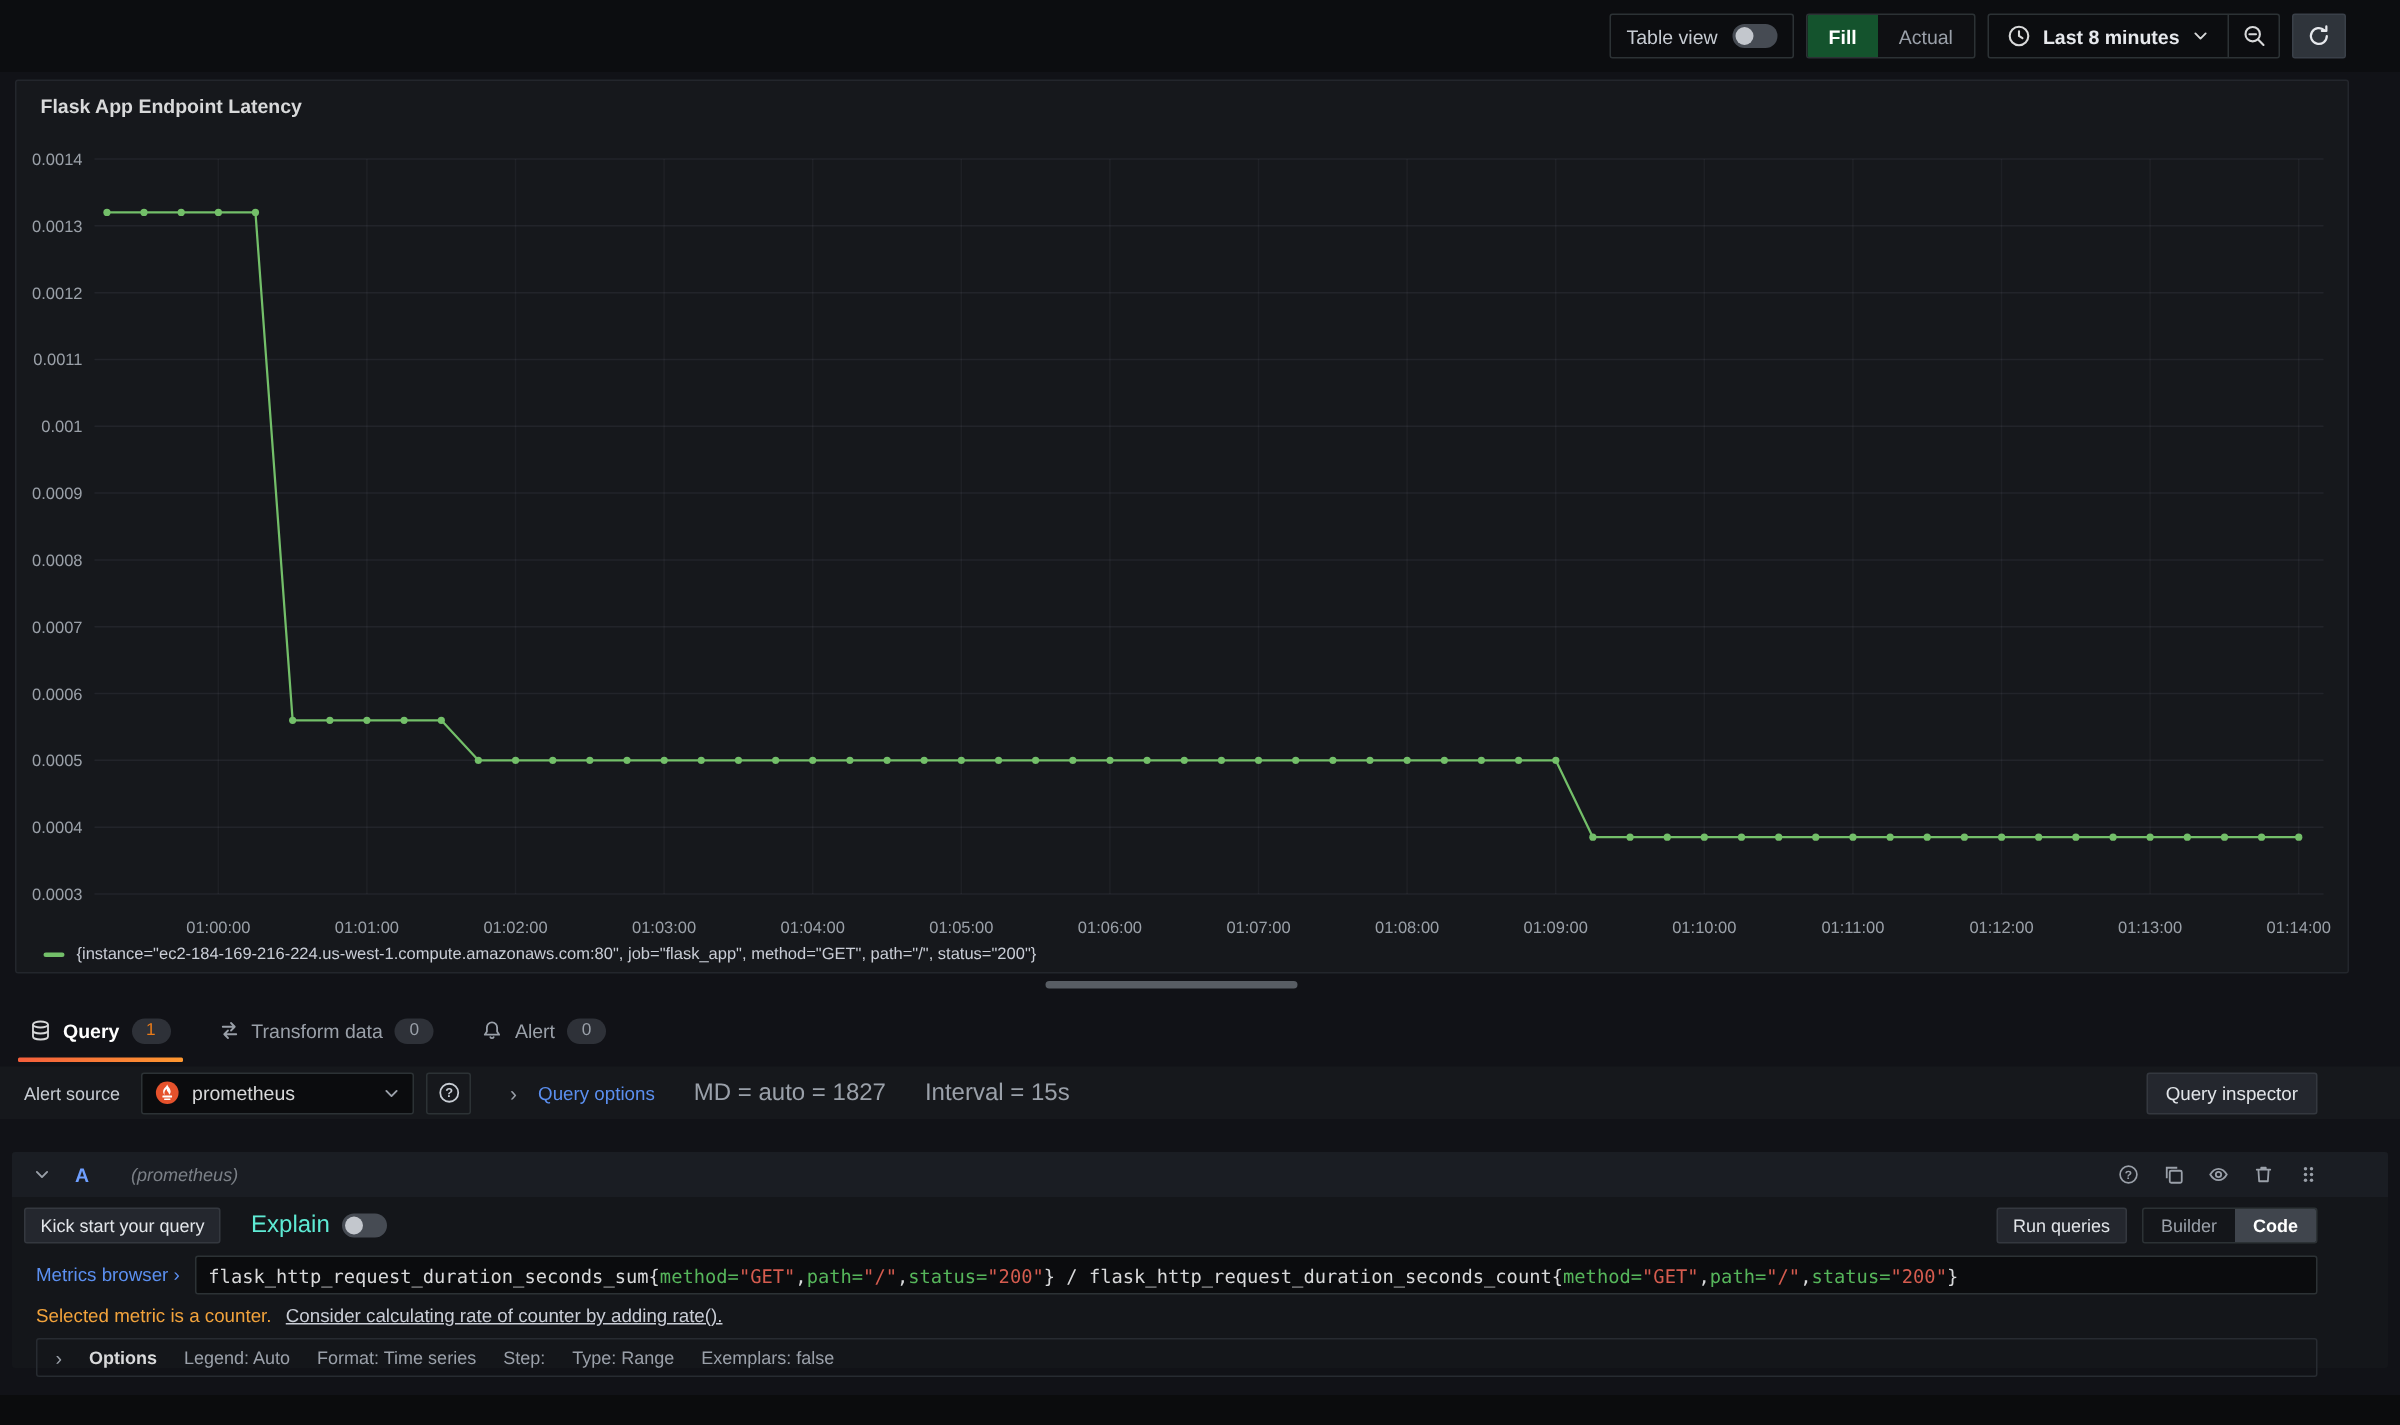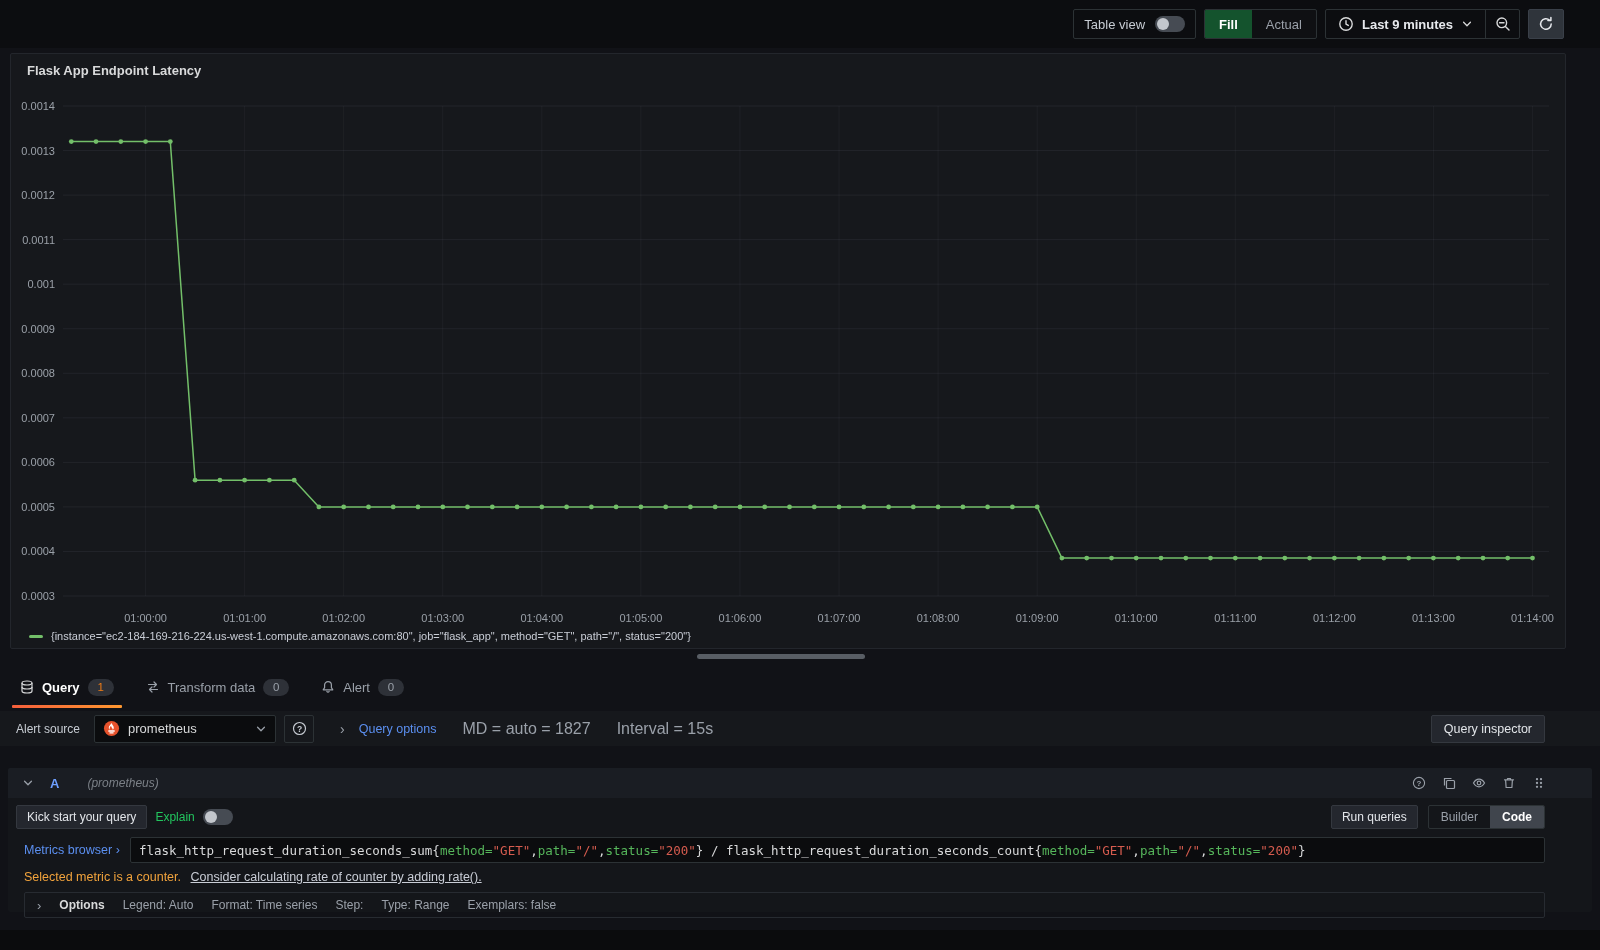--- a/index.html
+++ b/index.html
@@ -69,21 +69,21 @@
   
   .qcard{position:absolute;top:768px;left:8px;width:1584px;height:144px;background:#14161a;border-radius:2px}
   .qcard-header{height:30px;background:#1a1d23;display:flex;align-items:center;padding:0 46px 0 14px;border-radius:2px 2px 0 0}
   .refid{color:#6e9fff;font-weight:700;font-size:13px;margin-left:16px}
   .refhint{color:#7b8087;font-style:italic;font-size:12px;margin-left:28px}
   .hicons{margin-left:auto;display:flex;gap:16px;align-items:center}
   .hicon{cursor:pointer;display:flex}
   .qbody{padding:7px 47px 0 8px}
   .qrow1{display:flex;align-items:center;height:24px;margin-bottom:8px}
   .btn.sm{height:24px;font-size:12px;padding:0 10px}
-  .explain-label{font-size:12px;color:#22c55e;margin-left:8px;margin-right:8px}
+  .explain-label{font-size:16px;color:#5eead4;margin-left:20px;margin-right:8px}
   .editor-seg{height:24px;border:1px solid #2c3235;border-radius:2px;display:flex;align-items:stretch;margin-left:10px;overflow:hidden}
   .editor-seg .seg{font-size:12px;padding:0 12px}
   .editor-seg .seg.active{background:#40454d;color:#fff;font-weight:600}
   .qrow2{display:flex;align-items:center;margin-bottom:7px}
   .mb-label{color:#5b8ff0;font-size:12.5px;font-weight:500;padding:0 10px 0 8px;white-space:nowrap;cursor:pointer}
   .code-box{flex:1;height:26px;background:#0b0c0e;border:1px solid #2c3235;border-radius:2px;display:flex;
     align-items:center;padding:0 8px;font-family:"DejaVu Sans Mono","Liberation Mono",monospace;
     font-size:12.5px;white-space:pre;overflow:hidden;cursor:text}
   .tok-plain{color:#d8d9da}.tok-label{color:#56b65b}.tok-str{color:#d65c4f}
   .qrow3{font-size:12.5px;margin:0 0 8px 8px}
@@ -111,21 +111,21 @@
   </div>
 
   <div class="time-group">
     <div class="time-btn">
       <span>
         <svg width="16" height="16" viewBox="0 0 16 16" fill="none" stroke="#d8d9da" stroke-width="1.4">
           <circle cx="8" cy="8" r="6.2"></circle>
             <path d="M8 4.8V8l2.3 1.4" stroke-linecap="round"></path>
         </svg>
       </span>
-      <span>Last 9 minutes</span>
+      <span>Last 8 minutes</span>
       <span>
         <svg width="12" height="12" viewBox="0 0 14 14" fill="none" stroke="#d8d9da" stroke-width="1.5">
           <path d="M3 5l4 4 4-4" stroke-linecap="round" stroke-linejoin="round"></path>
         </svg>
       </span>
     </div>
     <div class="iconseg">
       <span>
         <svg width="16" height="16" viewBox="0 0 16 16" fill="none" stroke="#d8d9da" stroke-width="1.4">
           <circle cx="6.8" cy="6.8" r="4.8"></circle>

